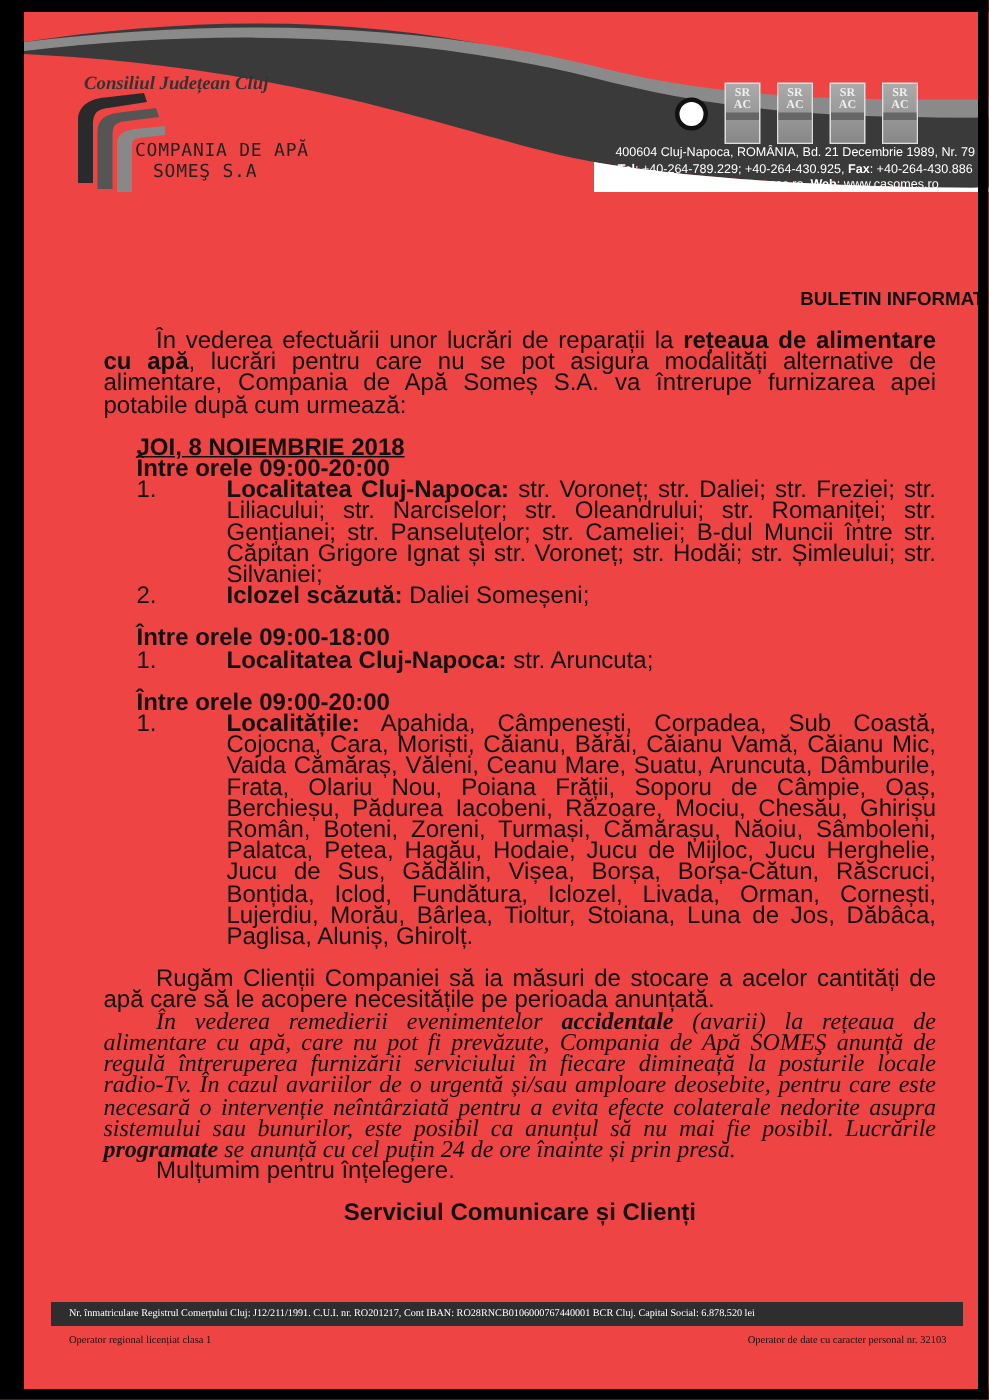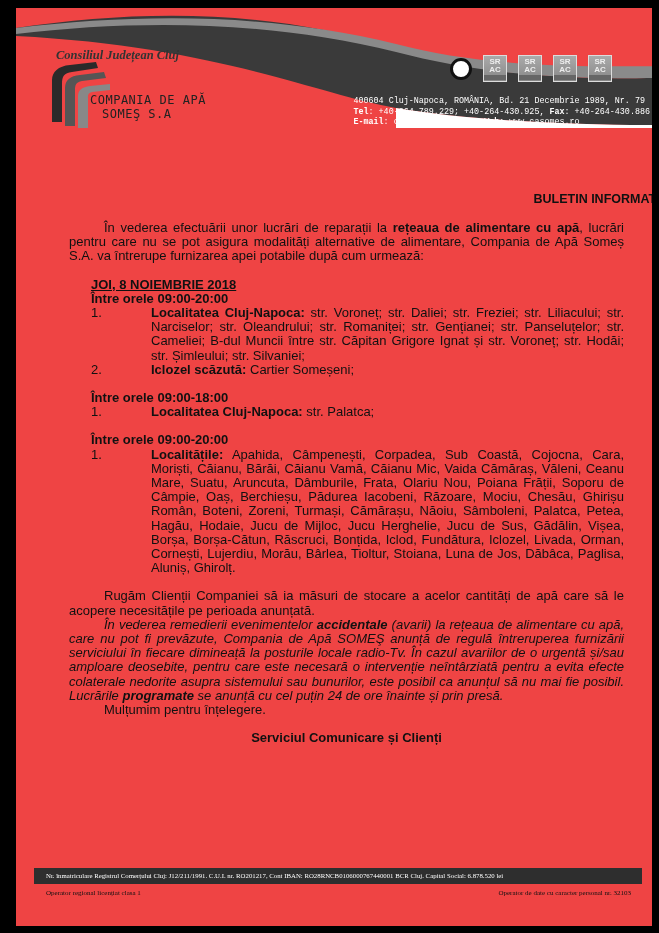--- a/index.html
+++ b/index.html
@@ -8,28 +8,28 @@
   .topbar{position:absolute;left:0;top:0;width:659px;height:8px;background:#000;}
   .rightbar{position:absolute;right:0;top:0;width:7px;height:933px;background:#000;}
   .bottombar{position:absolute;left:0;bottom:0;width:659px;height:7px;background:#000;}
   .swoosh{position:absolute;left:0;top:0;}
   .council{position:absolute;left:40px;top:40px;font-family:"Liberation Serif",serif;font-style:italic;font-weight:bold;font-size:12.5px;color:#333;}
   .logo-arcs{position:absolute;left:34px;top:52px;}
   .company{position:absolute;left:74px;top:85px;font-family:"DejaVu Sans Mono",monospace;font-size:12px;line-height:14px;color:#222;letter-spacing:0.5px;}
   .company .l2{padding-left:12px;}
   .badges{position:absolute;left:434px;top:47px;display:flex;gap:11px;align-items:center;}
   .seal{width:22px;height:22px;border-radius:50%;background:#fff;border:3px solid #111;box-sizing:border-box;display:flex;align-items:center;justify-content:center;font-size:5px;}
-  .srac{width:24px;height:27px;background:linear-gradient(#aaa,#888);border:1px solid #ddd;color:#eee;font-size:8px;font-weight:bold;line-height:8px;text-align:center;padding-top:2px;box-sizing:border-box;}
+  .srac{width:24px;height:41px;background:linear-gradient(#aaa,#888);border:1px solid #ddd;color:#eee;font-size:8px;font-weight:bold;line-height:8px;text-align:center;padding-top:2px;box-sizing:border-box;font-family:Liberation Serif, serif;}
   .srac .sub{display:block;font-size:4px;line-height:5px;background:#666;margin-top:1px;color:#ddd;}
-  .contact{position:absolute;right:18px;top:88px;text-align:left;font-family:Liberation Mono, monospace;font-size:8.4px;line-height:10.7px;color:#fff;}
+  .contact{position:absolute;right:18px;top:88px;text-align:center;font-family:Liberation Sans, sans-serif;font-size:8.4px;line-height:10.7px;color:#fff;}
   .contact b{font-weight:bold;}
   .title{position:absolute;left:0;width:652px;top:184px;text-align:right;font-weight:bold;font-size:12.5px;}
-  .body{position:absolute;left:53px;width:555px;top:213px;font-size:13px;line-height:14.2px;text-align:justify;}
+  .body{position:absolute;left:53px;width:555px;top:213px;font-size:16px;line-height:14.2px;text-align:justify;}
   .indent{text-indent:35px;}
-  .ital{font-style:italic;}
+  .ital{font-style:italic;font-family:Liberation Serif, serif;}
   .blk{margin-left:22px;}
   .date{font-weight:bold;text-decoration:underline;margin-top:14px;}
   .hrs{font-weight:bold;}
   .li{display:flex;}
   .li .num{width:20px;flex:none;}
   .li .txt{flex:1;text-align:justify;margin-left:40px;}
   .gap{height:14px;}
   .sign{text-align:center;font-weight:bold;margin-top:14px;}
   .footbar{position:absolute;left:34px;top:868px;width:608px;height:16px;background:#2e2e2e;color:#fff;font-family:"Liberation Serif",serif;font-size:6.8px;line-height:16px;padding-left:12px;box-sizing:border-box;white-space:nowrap;overflow:hidden;}
   .foot-l{position:absolute;left:46px;top:889px;font-family:"Liberation Serif",serif;font-size:7px;}
@@ -63,46 +63,46 @@
     <div class="seal"></div>
     <div class="srac">SR<br>AC<span class="sub">&nbsp;</span></div>
     <div class="srac">SR<br>AC<span class="sub">&nbsp;</span></div>
     <div class="srac">SR<br>AC<span class="sub">&nbsp;</span></div>
     <div class="srac">SR<br>AC<span class="sub">&nbsp;</span></div>
   </div>
 
   <div class="contact">
     <div>400604 Cluj-Napoca, ROMÂNIA, Bd. 21 Decembrie 1989, Nr. 79</div>
     <div><b>Tel</b><span>: +40-264-789.229; +40-264-430.925, </span><b>Fax</b><span>: +40-264-430.886</span></div>
-    <div><b>E-mail</b><span>: cassa@vederea.ro, </span><b>Web</b><span>: www.casomes.ro</span></div>
+    <div><b>E-mail</b><span>: cazul@casomes.ro, </span><b>Web</b><span>: www.casomes.ro</span></div>
   </div>
 
   <div class="title">BULETIN INFORMATIV</div>
 
   <div class="body">
     <div class="indent"><span>În vederea efectuării unor lucrări de reparații la </span><b>rețeaua de alimentare cu apă</b><span>, lucrări pentru care nu se pot asigura modalități alternative de alimentare, Compania de Apă Someș S.A. va întrerupe furnizarea apei potabile după cum urmează:</span></div>
 
     <div class="blk">
       <div class="date">JOI, 8 NOIEMBRIE 2018</div>
 
       <div class="hrs">Între orele 09:00-20:00</div>
       <div class="li">
           <span class="num">1.</span>
           <span class="txt"><b>Localitatea Cluj-Napoca:</b><span> str. Voroneț; str. Daliei; str. Freziei; str. Liliacului; str. Narciselor; str. Oleandrului; str. Romaniței; str. Gențianei; str. Panseluțelor; str. Cameliei; B-dul Muncii între str. Căpitan Grigore Ignat și str. Voroneț; str. Hodăi; str. Șimleului; str. Silvaniei;</span></span>
         </div>
       <div class="li">
           <span class="num">2.</span>
-          <span class="txt"><b>Iclozel scăzută:</b><span> Cartier Someșeni;</span></span>
+          <span class="txt"><b>Iclozel scăzută:</b><span> Daliei Someșeni;</span></span>
         </div>
 
       <div class="gap"></div>
       <div class="hrs">Între orele 09:00-18:00</div>
       <div class="li">
           <span class="num">1.</span>
-          <span class="txt"><b>Localitatea Cluj-Napoca:</b><span> str. Palatca;</span></span>
+          <span class="txt"><b>Localitatea Cluj-Napoca:</b><span> str. Aruncuta;</span></span>
         </div>
 
       <div class="gap"></div>
       <div class="hrs">Între orele 09:00-20:00</div>
       <div class="li">
           <span class="num">1.</span>
           <span class="txt"><b>Localitățile:</b><span> Apahida, Câmpenești, Corpadea, Sub Coastă, Cojocna, Cara, Moriști, Căianu, Bărăi, Căianu Vamă, Căianu Mic, Vaida Cămăraș, Văleni, Ceanu Mare, Suatu, Aruncuta, Dâmburile, Frata, Olariu Nou, Poiana Frății, Soporu de Câmpie, Oaș, Berchieșu, Pădurea Iacobeni, Răzoare, Mociu, Chesău, Ghirișu Român, Boteni, Zoreni, Turmași, Cămărașu, Năoiu, Sâmboleni, Palatca, Petea, Hagău, Hodaie, Jucu de Mijloc, Jucu Herghelie, Jucu de Sus, Gădălin, Vișea, Borșa, Borșa-Cătun, Răscruci, Bonțida, Iclod, Fundătura, Iclozel, Livada, Orman, Cornești, Lujerdiu, Morău, Bârlea, Tioltur, Stoiana, Luna de Jos, Dăbâca, Paglisa, Aluniș, Ghirolț.</span></span>
         </div>
     </div>
 

